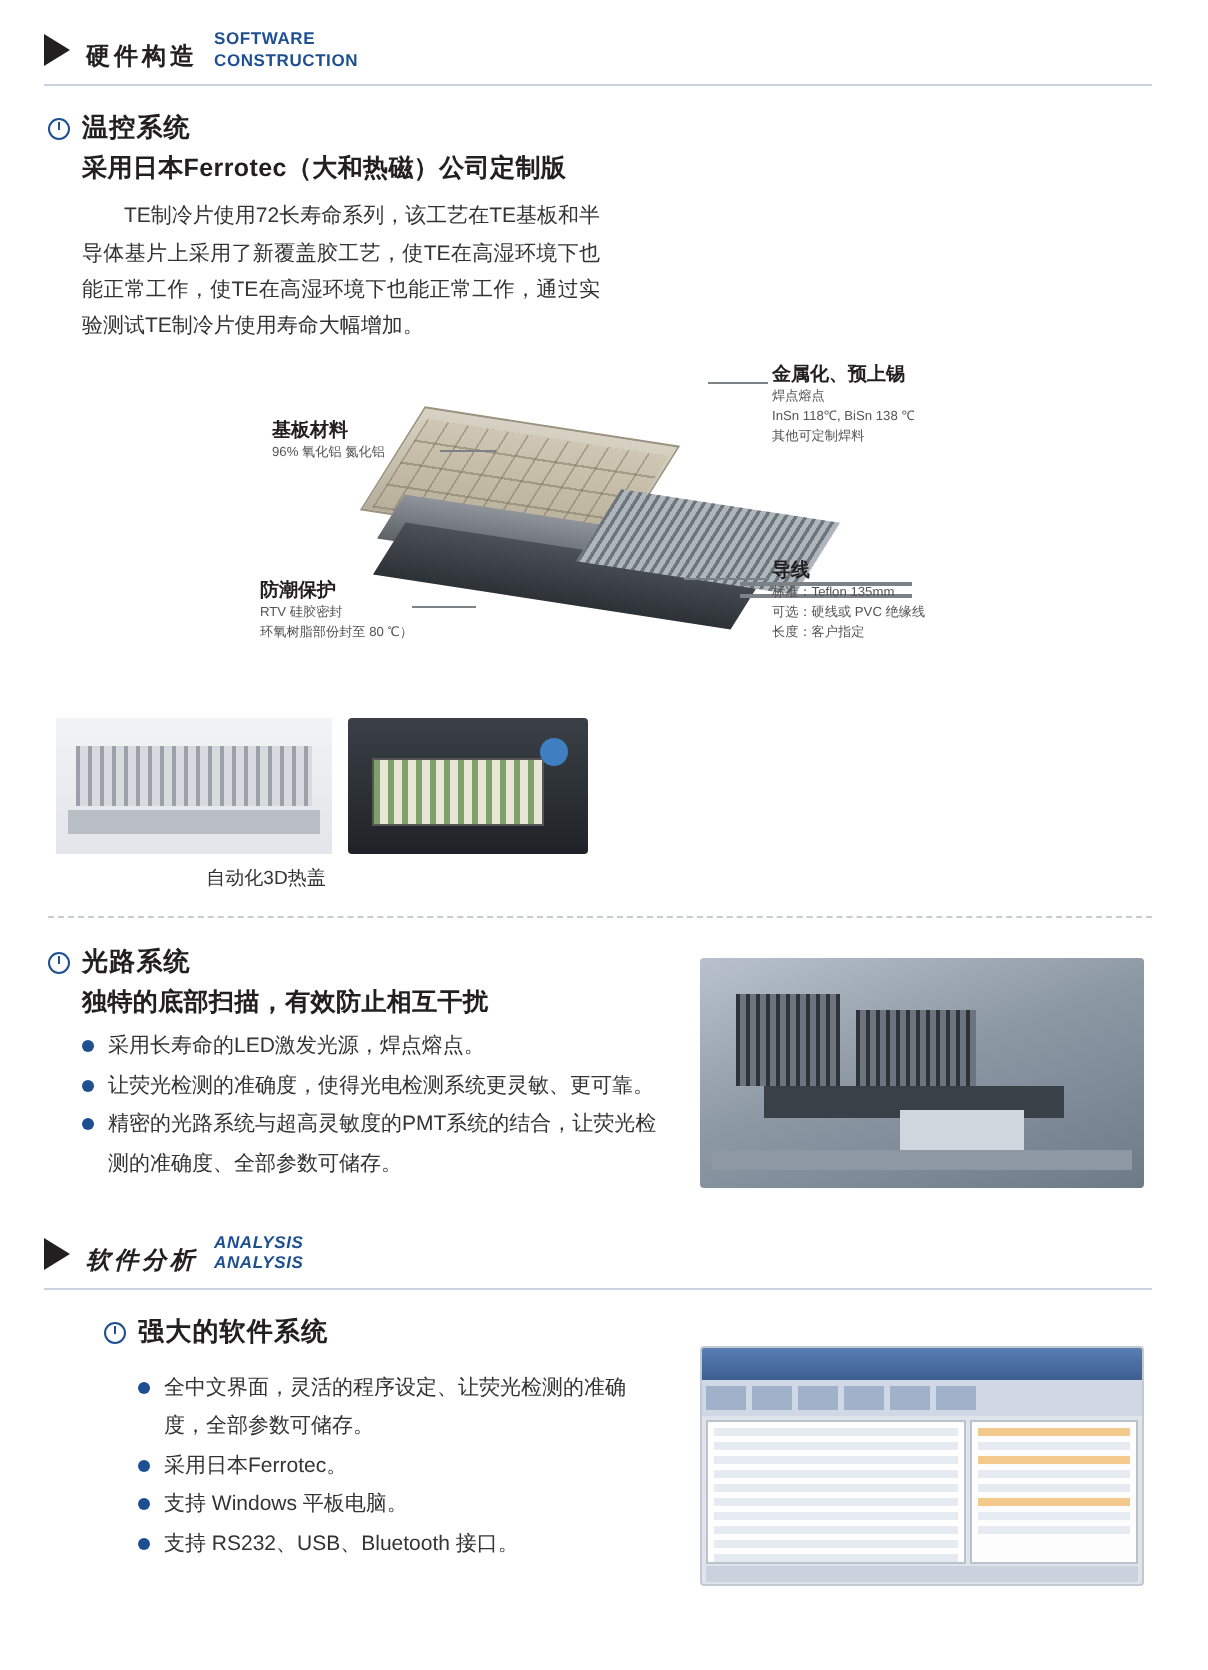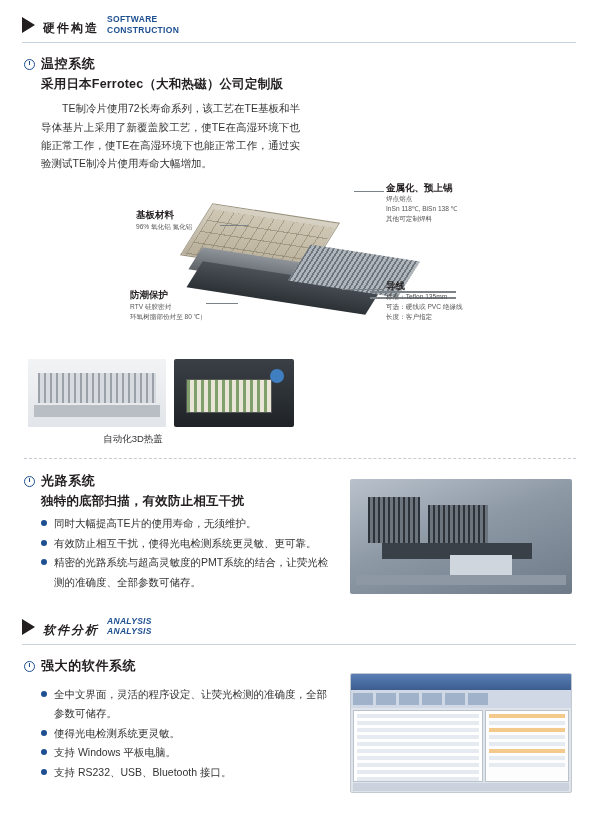--- a/index.html
+++ b/index.html
@@ -225,22 +225,22 @@
   <div class="hr-dash"></div>
 
   <div class="row" style="padding:0; align-items:center;">
     <div style="width:340px;">
       <div class="sub-head">
         <div class="circ"></div>
         <div class="sub-cn">光路系统</div>
       </div>
       <div class="sub-line2">独特的底部扫描，有效防止相互干扰</div>
       <ul class="bullets">
-        <li>同时大幅提高TE片的使用寿命，无须维护。</li>
-        <li>有效防止相互干扰，使得光电检测系统更灵敏、更可靠。</li>
+        <li>采用长寿命的LED激发光源，焊点熔点。</li>
+        <li>让荧光检测的准确度，使得光电检测系统更灵敏、更可靠。</li>
         <li>精密的光路系统与超高灵敏度的PMT系统的结合，让荧光检测的准确度、全部参数可储存。</li>
       </ul>
     </div>
     <div style="padding-top:20px;">
       <div class="optic-img">
         <div class="blk" style="left:18px;top:18px;width:52px;height:46px;background:repeating-linear-gradient(90deg,#2d3338 0 2px,#6c757d 2px 5px);"></div>
         <div class="blk" style="left:78px;top:26px;width:60px;height:40px;background:repeating-linear-gradient(90deg,#2d3338 0 2px,#6c757d 2px 5px);"></div>
         <div class="blk" style="left:32px;top:64px;width:150px;height:16px;background:#3a4047;"></div>
         <div class="blk" style="left:100px;top:76px;width:62px;height:26px;background:#cfd6dd;"></div>
         <div class="blk" style="left:6px;top:96px;width:210px;height:10px;background:#8d98a4;"></div>
@@ -252,28 +252,28 @@
     <div class="tri"></div>
     <div class="sec-cn">软件分析</div>
     <div class="sec-en">
       <span>ANALYSIS</span>
       <span>ANALYSIS</span>
     </div>
   </div>
   <div class="sec-rule"></div>
 
   <div class="row" style="padding:0; align-items:flex-start;">
-    <div style="width:340px;">
+    <div style="width:340px;padding-left:28px;">
       <div class="sub-head">
         <div class="circ"></div>
         <div class="sub-cn">强大的软件系统</div>
       </div>
       <ul class="bullets" style="padding-top:6px;">
         <li>全中文界面，灵活的程序设定、让荧光检测的准确度，全部参数可储存。</li>
-        <li>使得光电检测系统更灵敏。</li>
+        <li>采用日本Ferrotec。</li>
         <li>支持 Windows 平板电脑。</li>
         <li>支持 RS232、USB、Bluetooth 接口。</li>
       </ul>
     </div>
     <div style="padding-top:28px;">
       <div class="sw-img">
         <div class="sw-top"></div>
         <div class="sw-tool">
           <i></i><i></i><i></i><i></i><i></i><i></i>
         </div>

